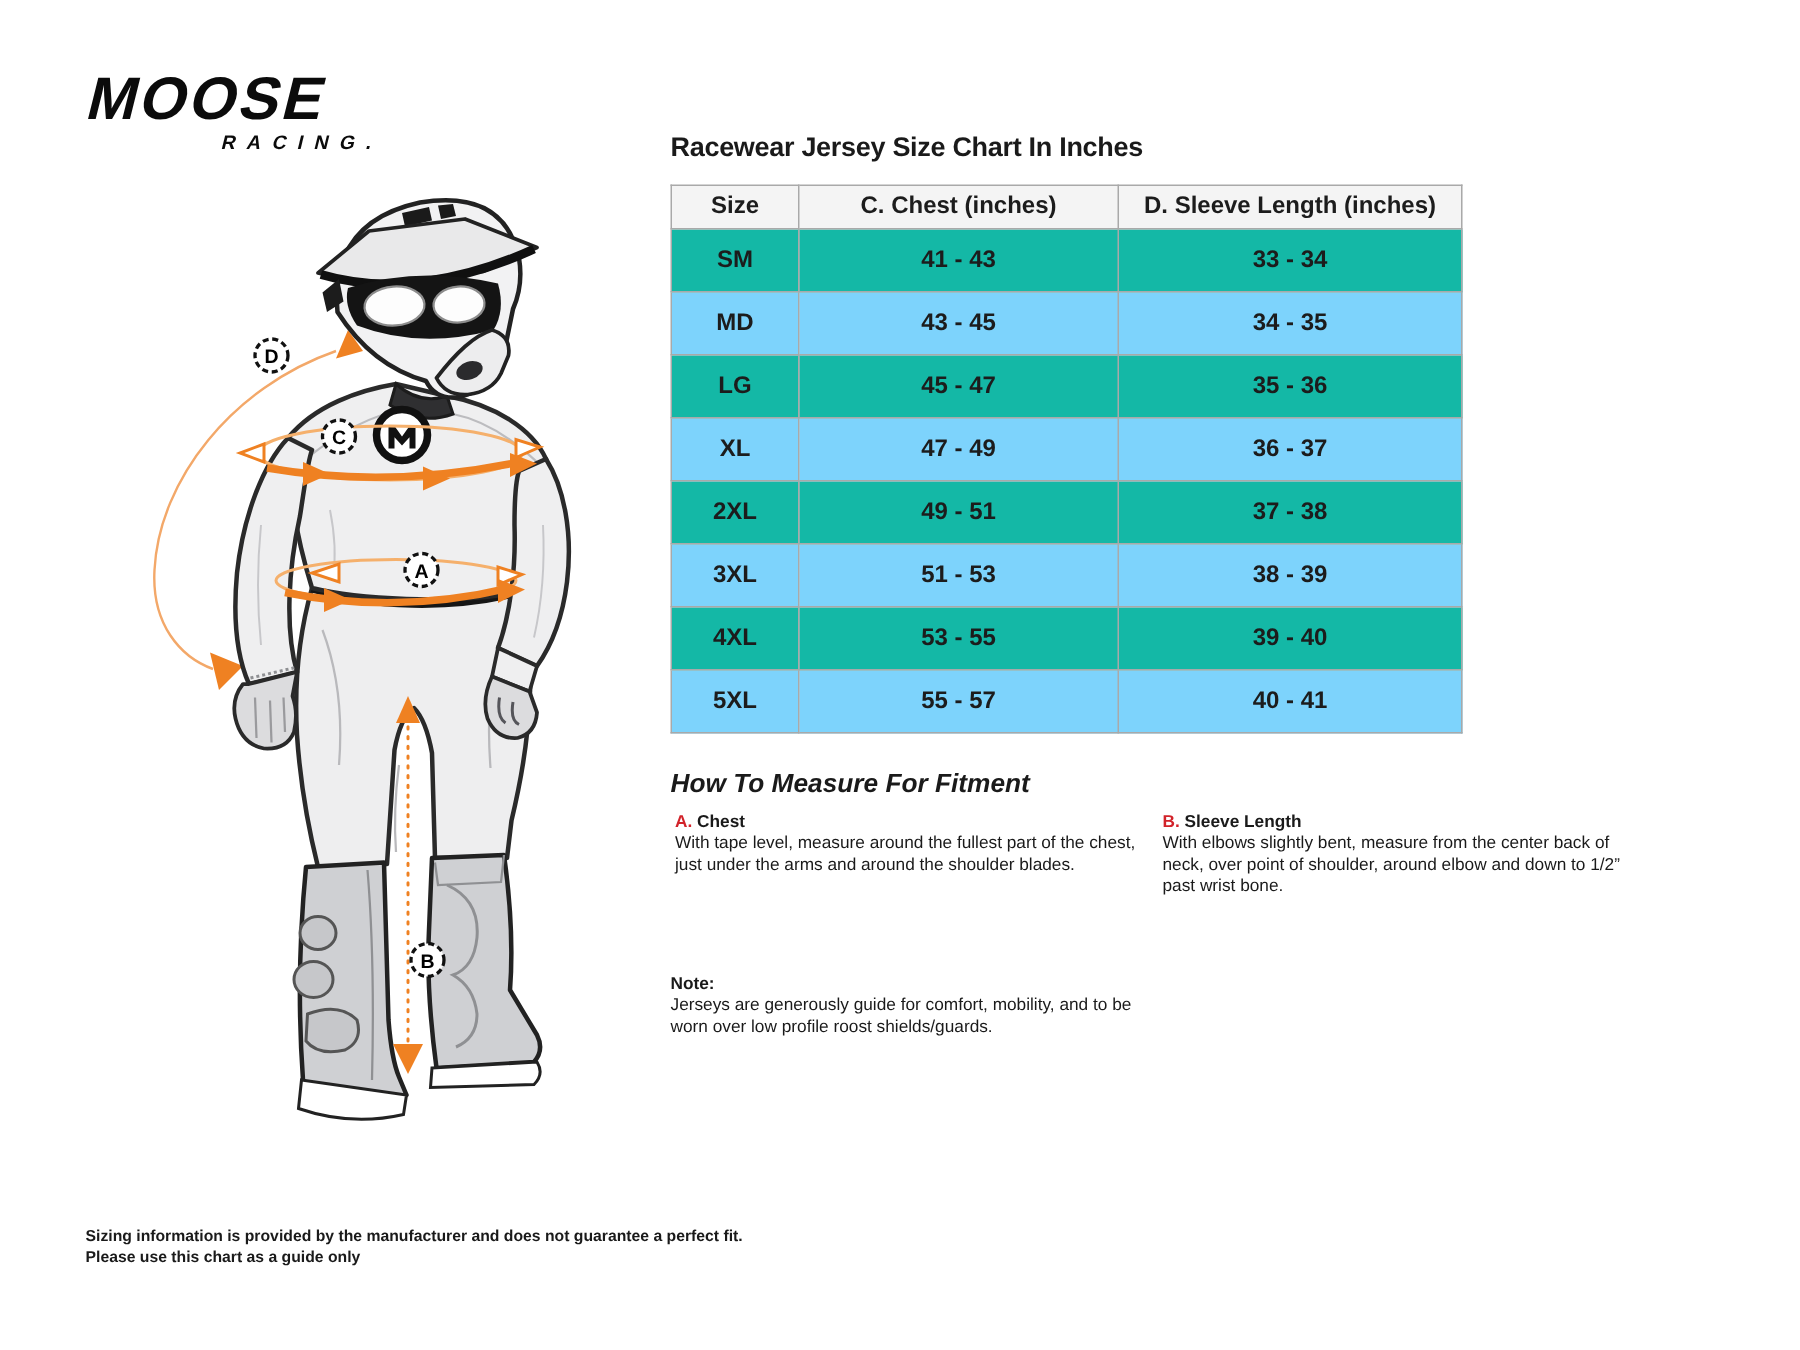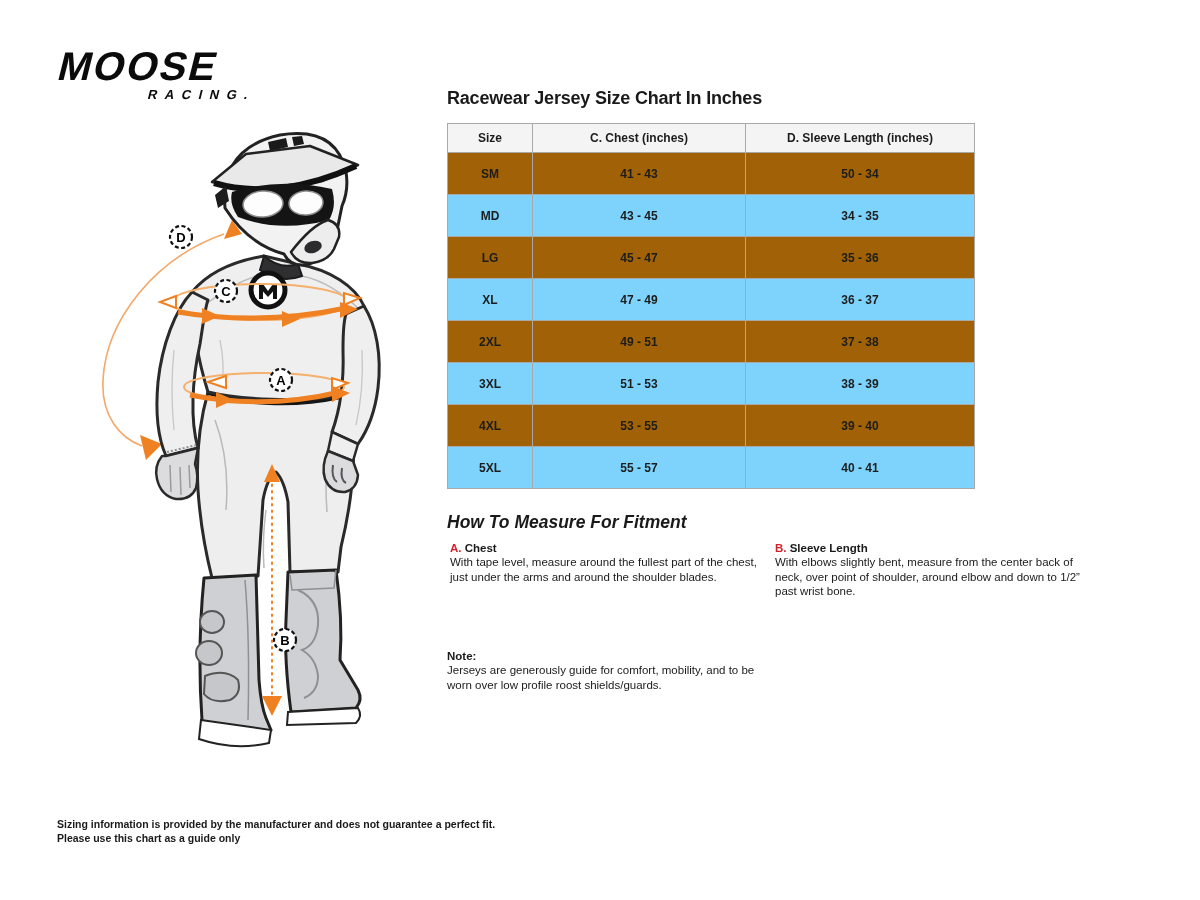--- a/index.html
+++ b/index.html
@@ -9,24 +9,24 @@
   .logo{position:absolute;left:57px;top:48px;transform:skewX(-14deg);color:#0b0b0b;}
   .logo-top{font-size:40px;font-weight:bold;letter-spacing:2px;line-height:0.9;}
   .logo-bottom{font-size:13px;font-weight:bold;letter-spacing:7.5px;margin-left:96px;margin-top:3px;}
 
   
   .rider{position:absolute;left:40px;top:120px;}
 
   
   .chart-title{position:absolute;left:447px;top:88px;margin:0;font-size:18px;font-weight:bold;letter-spacing:-0.2px;}
   .size-table{position:absolute;left:447px;top:123px;border-collapse:collapse;width:524px;table-layout:fixed;}
-  .size-table th,.size-table td{border:1px solid #a9a9a9;text-align:center;vertical-align:middle;font-size:12px;font-weight:bold;color:#1c1c1c;padding:0;}
+  .size-table th,.size-table td{border:1px solid #a9a9a9;text-align:center;vertical-align:middle;font-size:16px;font-weight:bold;color:#1c1c1c;padding:0;}
   .size-table thead th{height:28px;background:#f4f4f4;}
   .size-table td{height:41px;background:#7dd3fc;}
-  .size-table tr.alt td{background:#a16207;}
+  .size-table tr.alt td{background:#14b8a6;}
   .col-size{width:84px;}.col-chest{width:212px;}.col-sleeve{width:228px;}
 
   
   .howto-title{position:absolute;left:447px;top:512px;margin:0;font-size:17.5px;font-weight:bold;font-style:italic;}
   .measure-item{position:absolute;width:318px;}
   .mi-a{left:450px;top:541px;}
   .mi-b{left:775px;top:541px;width:310px;}
   .mi-head{font-size:11.5px;font-weight:bold;line-height:1.25;}
   .mi-head .red{color:#d2232a;}
   .mi-text{margin:0;font-size:11.5px;line-height:1.25;}
@@ -168,21 +168,21 @@
     <tr>
       <th class="col-size">Size</th>
       <th class="col-chest">C. Chest (inches)</th>
       <th class="col-sleeve">D. Sleeve Length (inches)</th>
     </tr>
   </thead>
   <tbody>
     <tr class="alt">
       <td>SM</td>
       <td>41 - 43</td>
-      <td>50 - 34</td>
+      <td>33 - 34</td>
     </tr>
     <tr>
       <td>MD</td>
       <td>43 - 45</td>
       <td>34 - 35</td>
     </tr>
     <tr class="alt">
       <td>LG</td>
       <td>45 - 47</td>
       <td>35 - 36</td>

